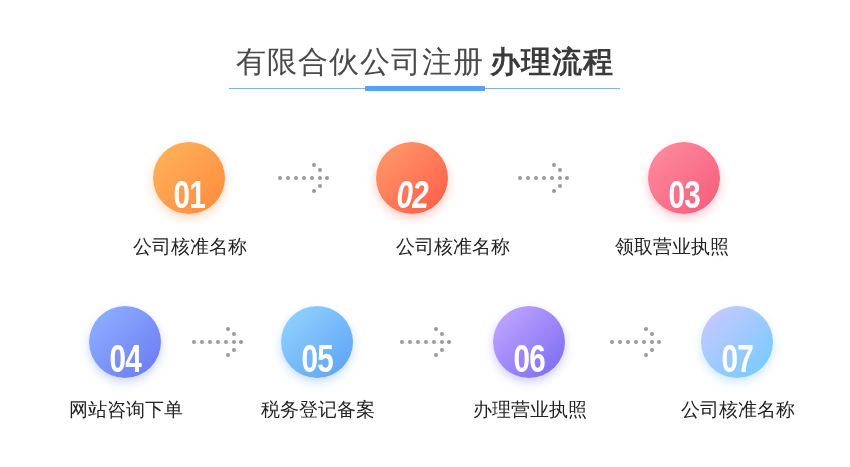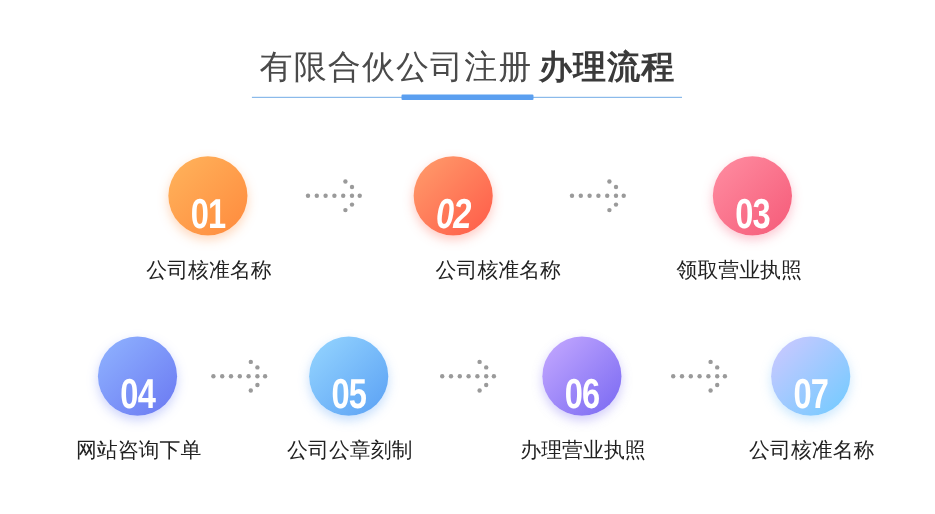--- a/index.html
+++ b/index.html
@@ -111,21 +111,21 @@
     <span class="dot" style="left:40px; top:5px;"></span>
     <span class="dot" style="left:40px; top:21px;"></span>
     <span class="dot" style="left:34px; top:0px;"></span>
     <span class="dot" style="left:34px; top:26px;"></span>
 </div>
 
 <div>
   <div class="circle" style="left:281px; top:306px; background: linear-gradient(135deg,#96d6ff,#5aa0f4); box-shadow: 0 4px 10px rgba(90,160,245,0.35);">
     <span class="num">05</span>
   </div>
-  <div class="label" style="left:238px; top:397px;">公司公章刻制</div>
+  <div class="label" style="left:238px; top:397px;">税务登记备案</div>
 </div>
 
 <div class="arrow" style="left:400px; top:327px;">
   <span class="dot" style="left:0; top:13px;"></span>
     <span class="dot" style="left:8px; top:13px;"></span>
     <span class="dot" style="left:16px; top:13px;"></span>
     <span class="dot" style="left:24px; top:13px;"></span>
     <span class="dot" style="left:32px; top:13px;"></span>
     <span class="dot" style="left:40px; top:13px;"></span>
     <span class="dot" style="left:47px; top:13px;"></span>

